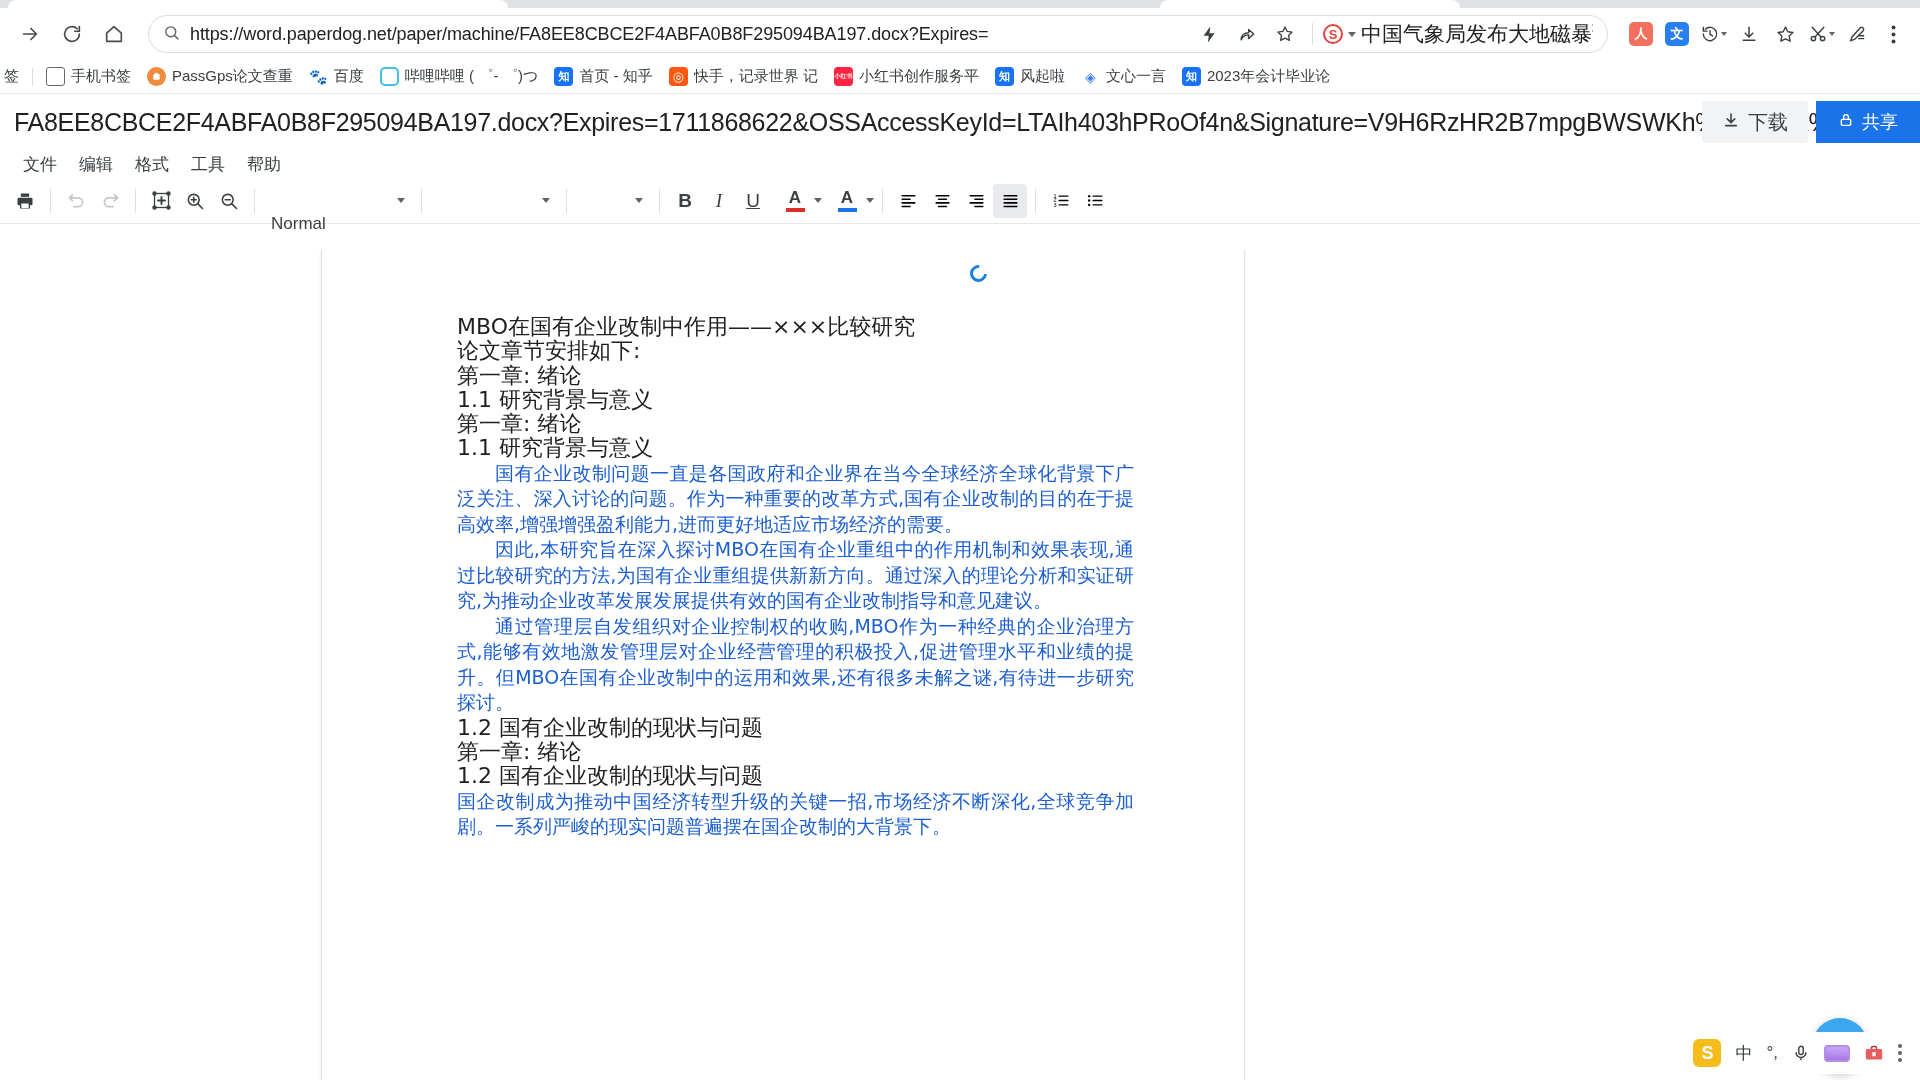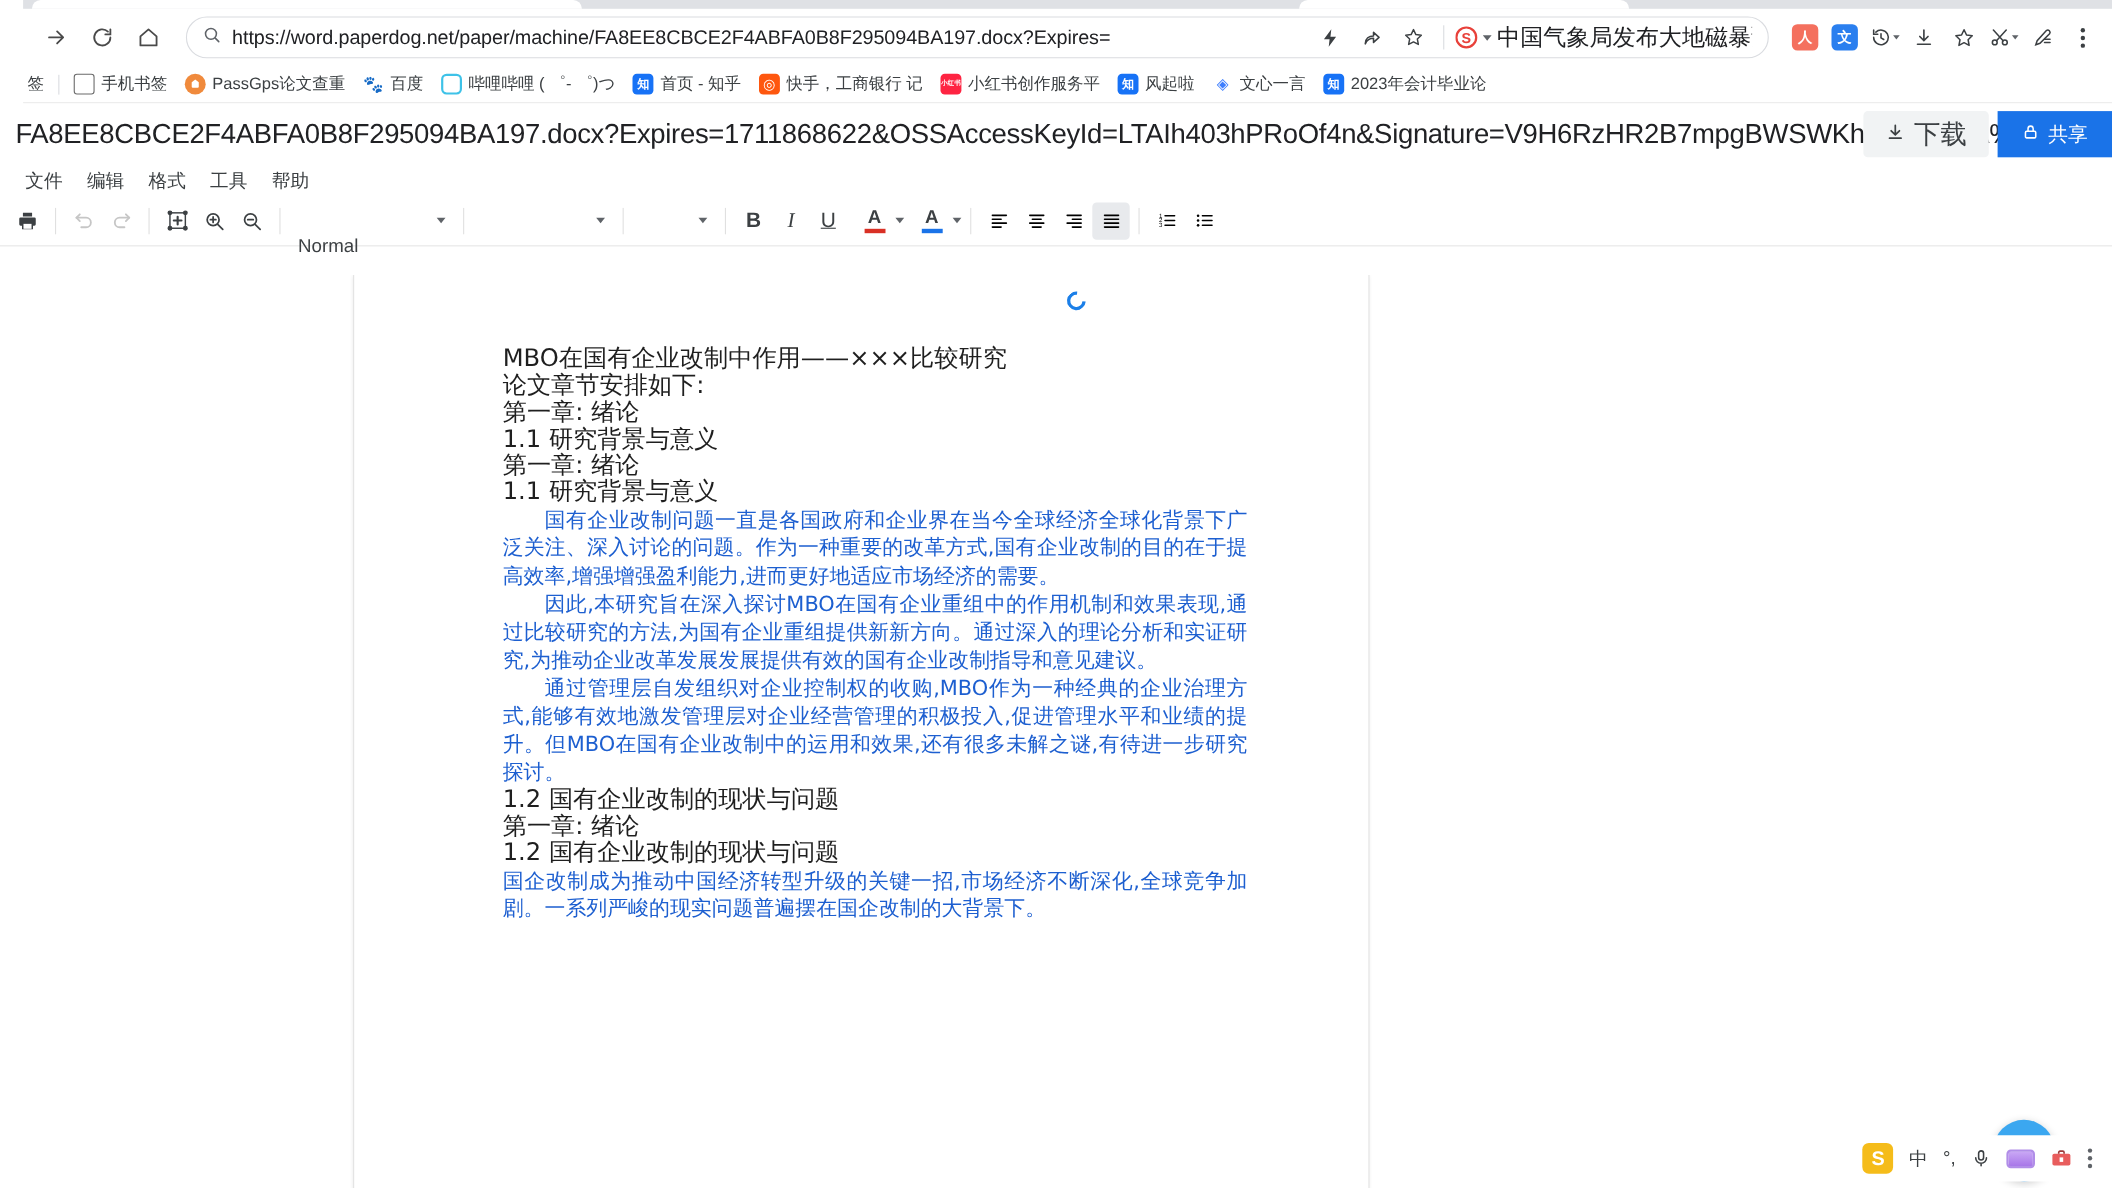--- a/index.html
+++ b/index.html
@@ -4,21 +4,21 @@
 <style>
   * { box-sizing: border-box; margin: 0; padding: 0; }
   html, body {
     width: 1920px; height: 1080px;
     overflow: hidden;
     font-family: "Liberation Sans", "DejaVu Sans", sans-serif;
     background: #ffffff;
   }
 
   
-  #browser-chrome { background: #ffffff; padding-left: 21px; }
+  #browser-chrome { background: #ffffff; }
 
   #tabstrip {
     height: 8px; background: #dfe1e5; position: relative;
   }
   .tab-ghost {
     position: absolute; top: 0; height: 8px;
     background: #ffffff; border-radius: 8px 8px 0 0;
   }
   #tab-ghost-1 { left: 8px; width: 500px; }
   #tab-ghost-2 { left: 1160px; width: 300px; }
@@ -99,21 +99,21 @@
     font-size: 25px; color: #202124; white-space: nowrap;
     overflow: hidden; flex: 1 1 auto; letter-spacing: -0.3px;
   }
   #header-actions {
     position: absolute; right: 0; top: 7px; display: flex;
     align-items: center; gap: 0; height: 42px;
   }
   #download-btn {
     display: flex; align-items: center; gap: 8px; height: 42px;
     padding: 0 20px; background: #f1f3f4; border-radius: 4px;
-    font-size: 24px; color: #3c4043;
+    font-size: 20px; color: #3c4043;
   }
   #share-btn {
     display: flex; align-items: center; gap: 8px; height: 42px;
     padding: 0 22px; background: #1a73e8; color: #ffffff;
     font-size: 18px; margin-left: 8px;
   }
 
   
   #menu-bar {
     height: 28px; display: flex; align-items: center; padding-left: 14px;
@@ -345,21 +345,21 @@
     <div class="bm-item" style="max-width:210px">
       <span class="bm-ico" style="background:#fff;border:2px solid #3ec2e8;border-radius:5px"></span>
       <span class="bm-label">哔哩哔哩 ( ゜- ゜)つ</span>
     </div>
     <div class="bm-item">
       <span class="bm-ico" style="background:#1772f6">知</span>
       <span class="bm-label">首页 - 知乎</span>
     </div>
     <div class="bm-item">
       <span class="bm-ico" style="background:#fe570f;font-size:13px">◎</span>
-      <span class="bm-label">快手，工商银行 记</span>
+      <span class="bm-label">快手，记录世界 记</span>
     </div>
     <div class="bm-item">
       <span class="bm-ico" style="background:#fe2442;font-size:6px;line-height:7px">小红书</span>
       <span class="bm-label">小红书创作服务平</span>
     </div>
     <div class="bm-item">
       <span class="bm-ico" style="background:#1772f6">知</span>
       <span class="bm-label">风起啦</span>
     </div>
     <div class="bm-item">

